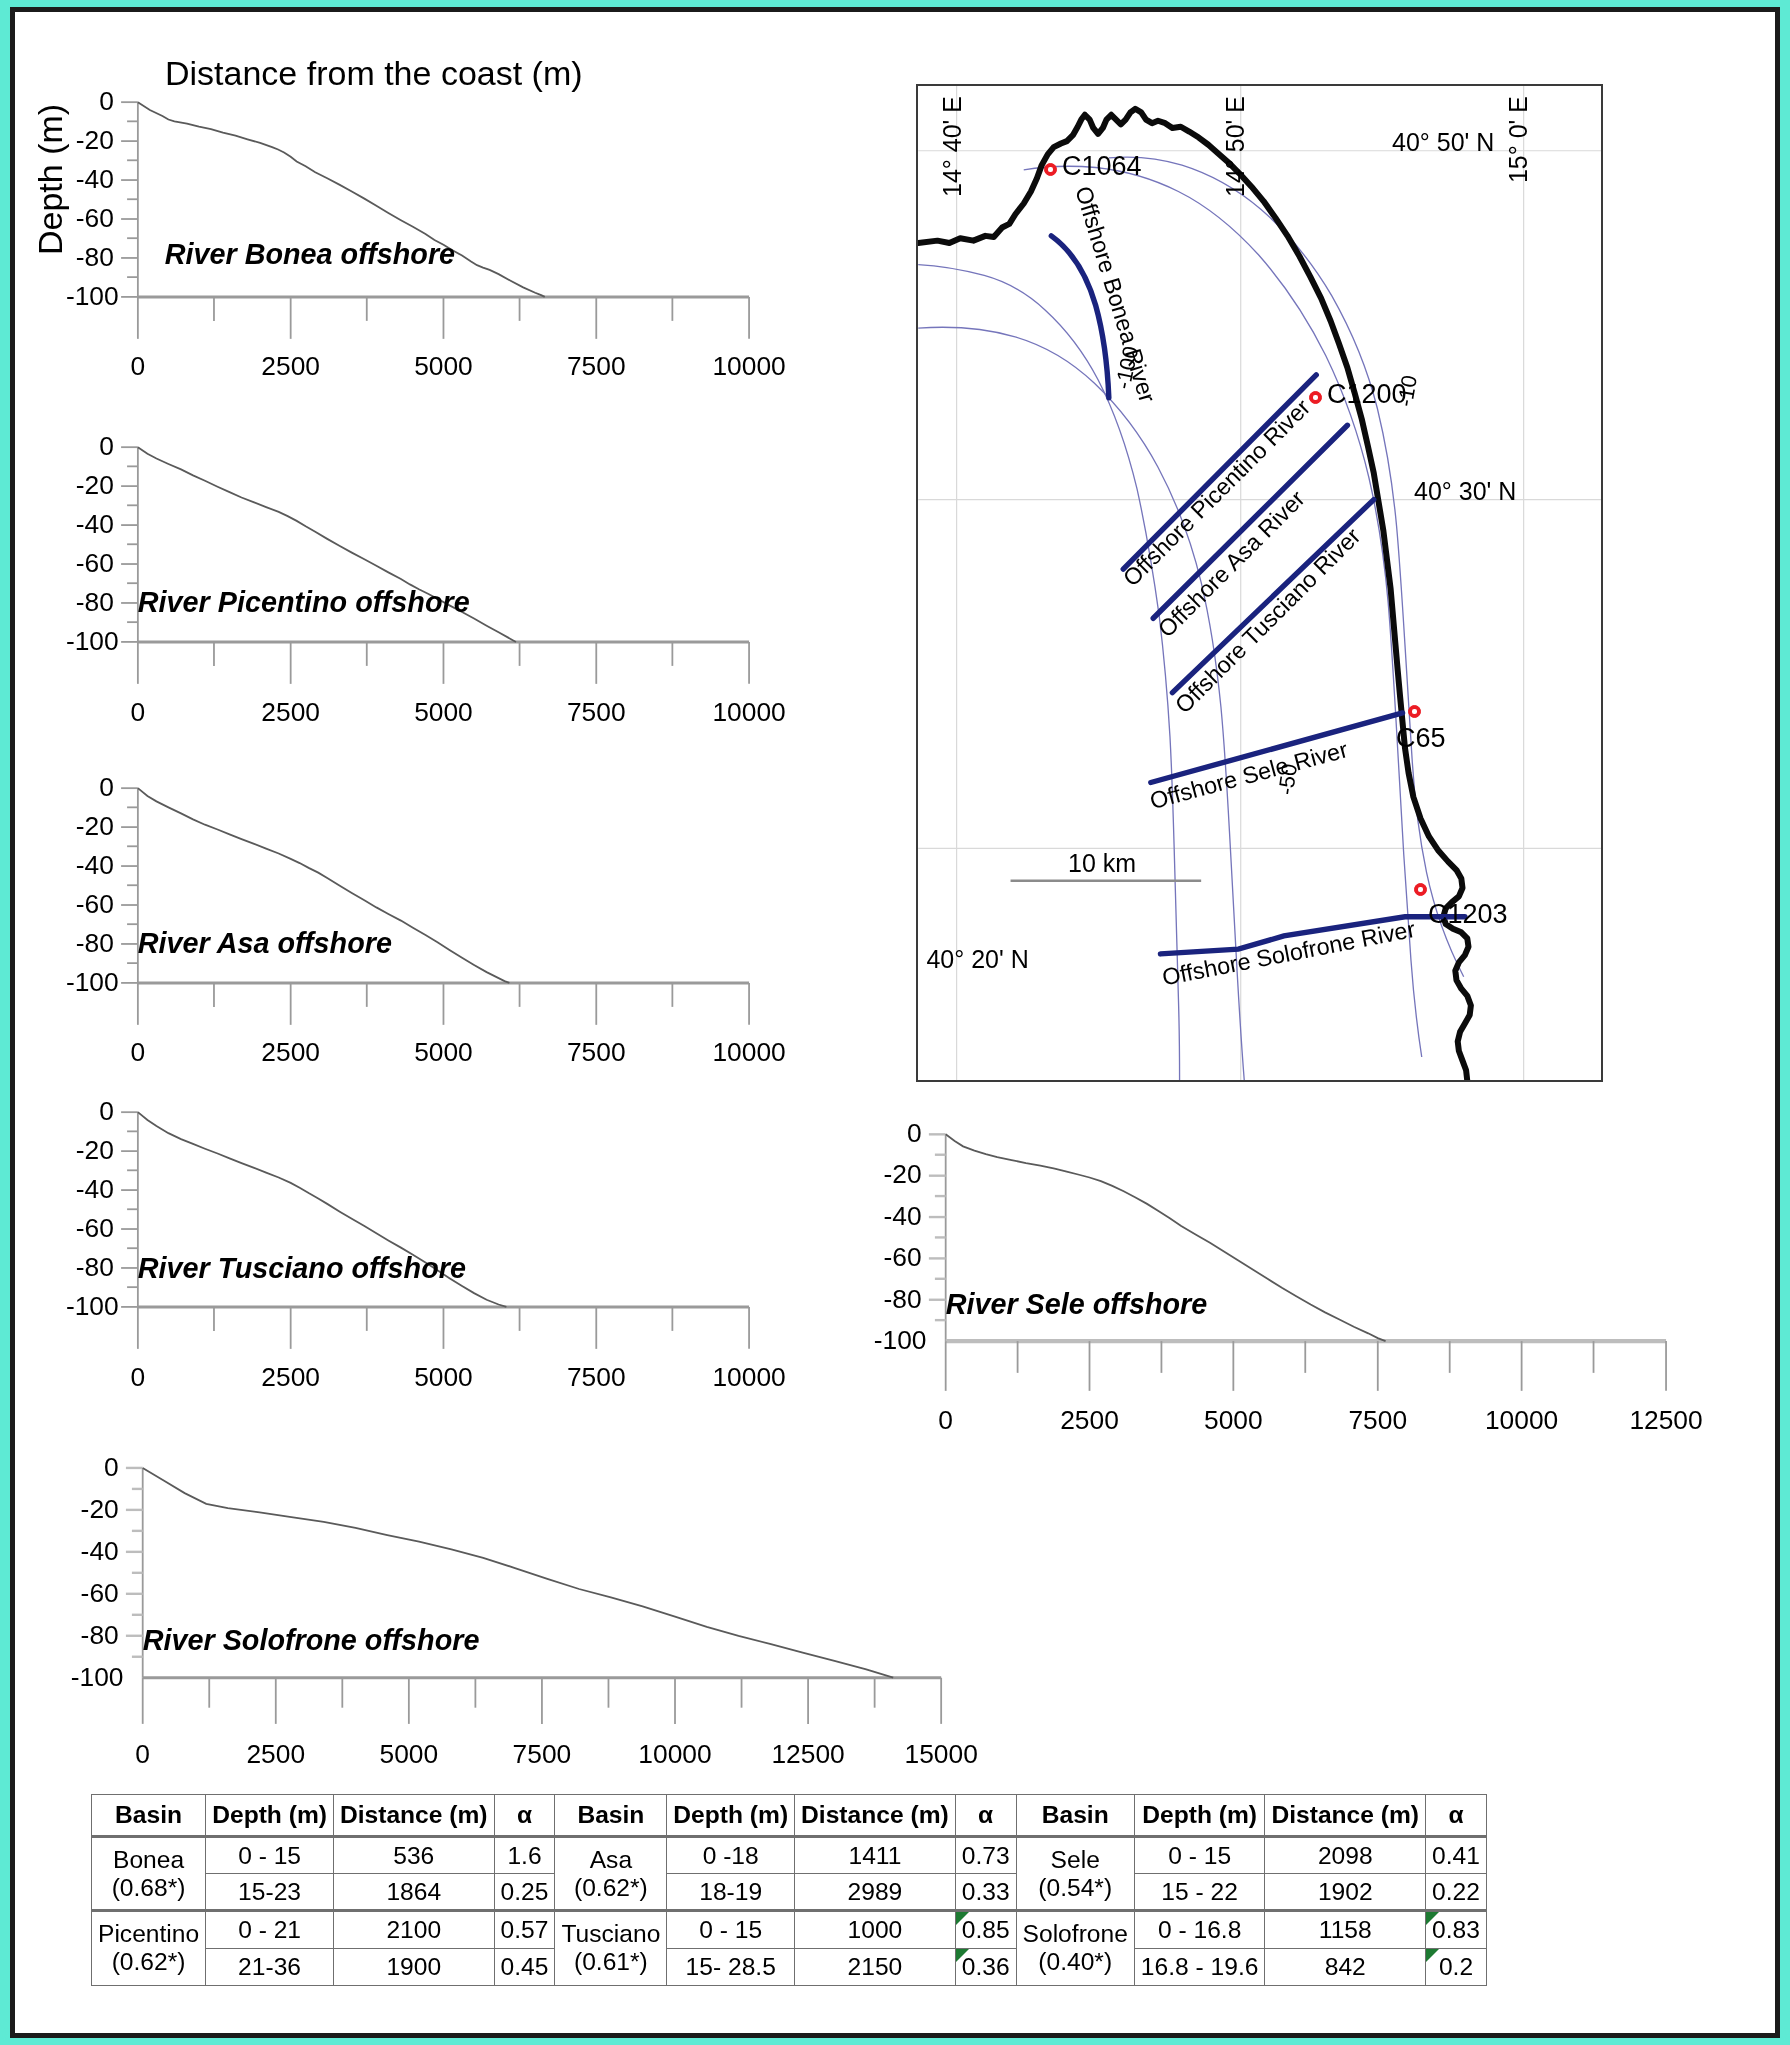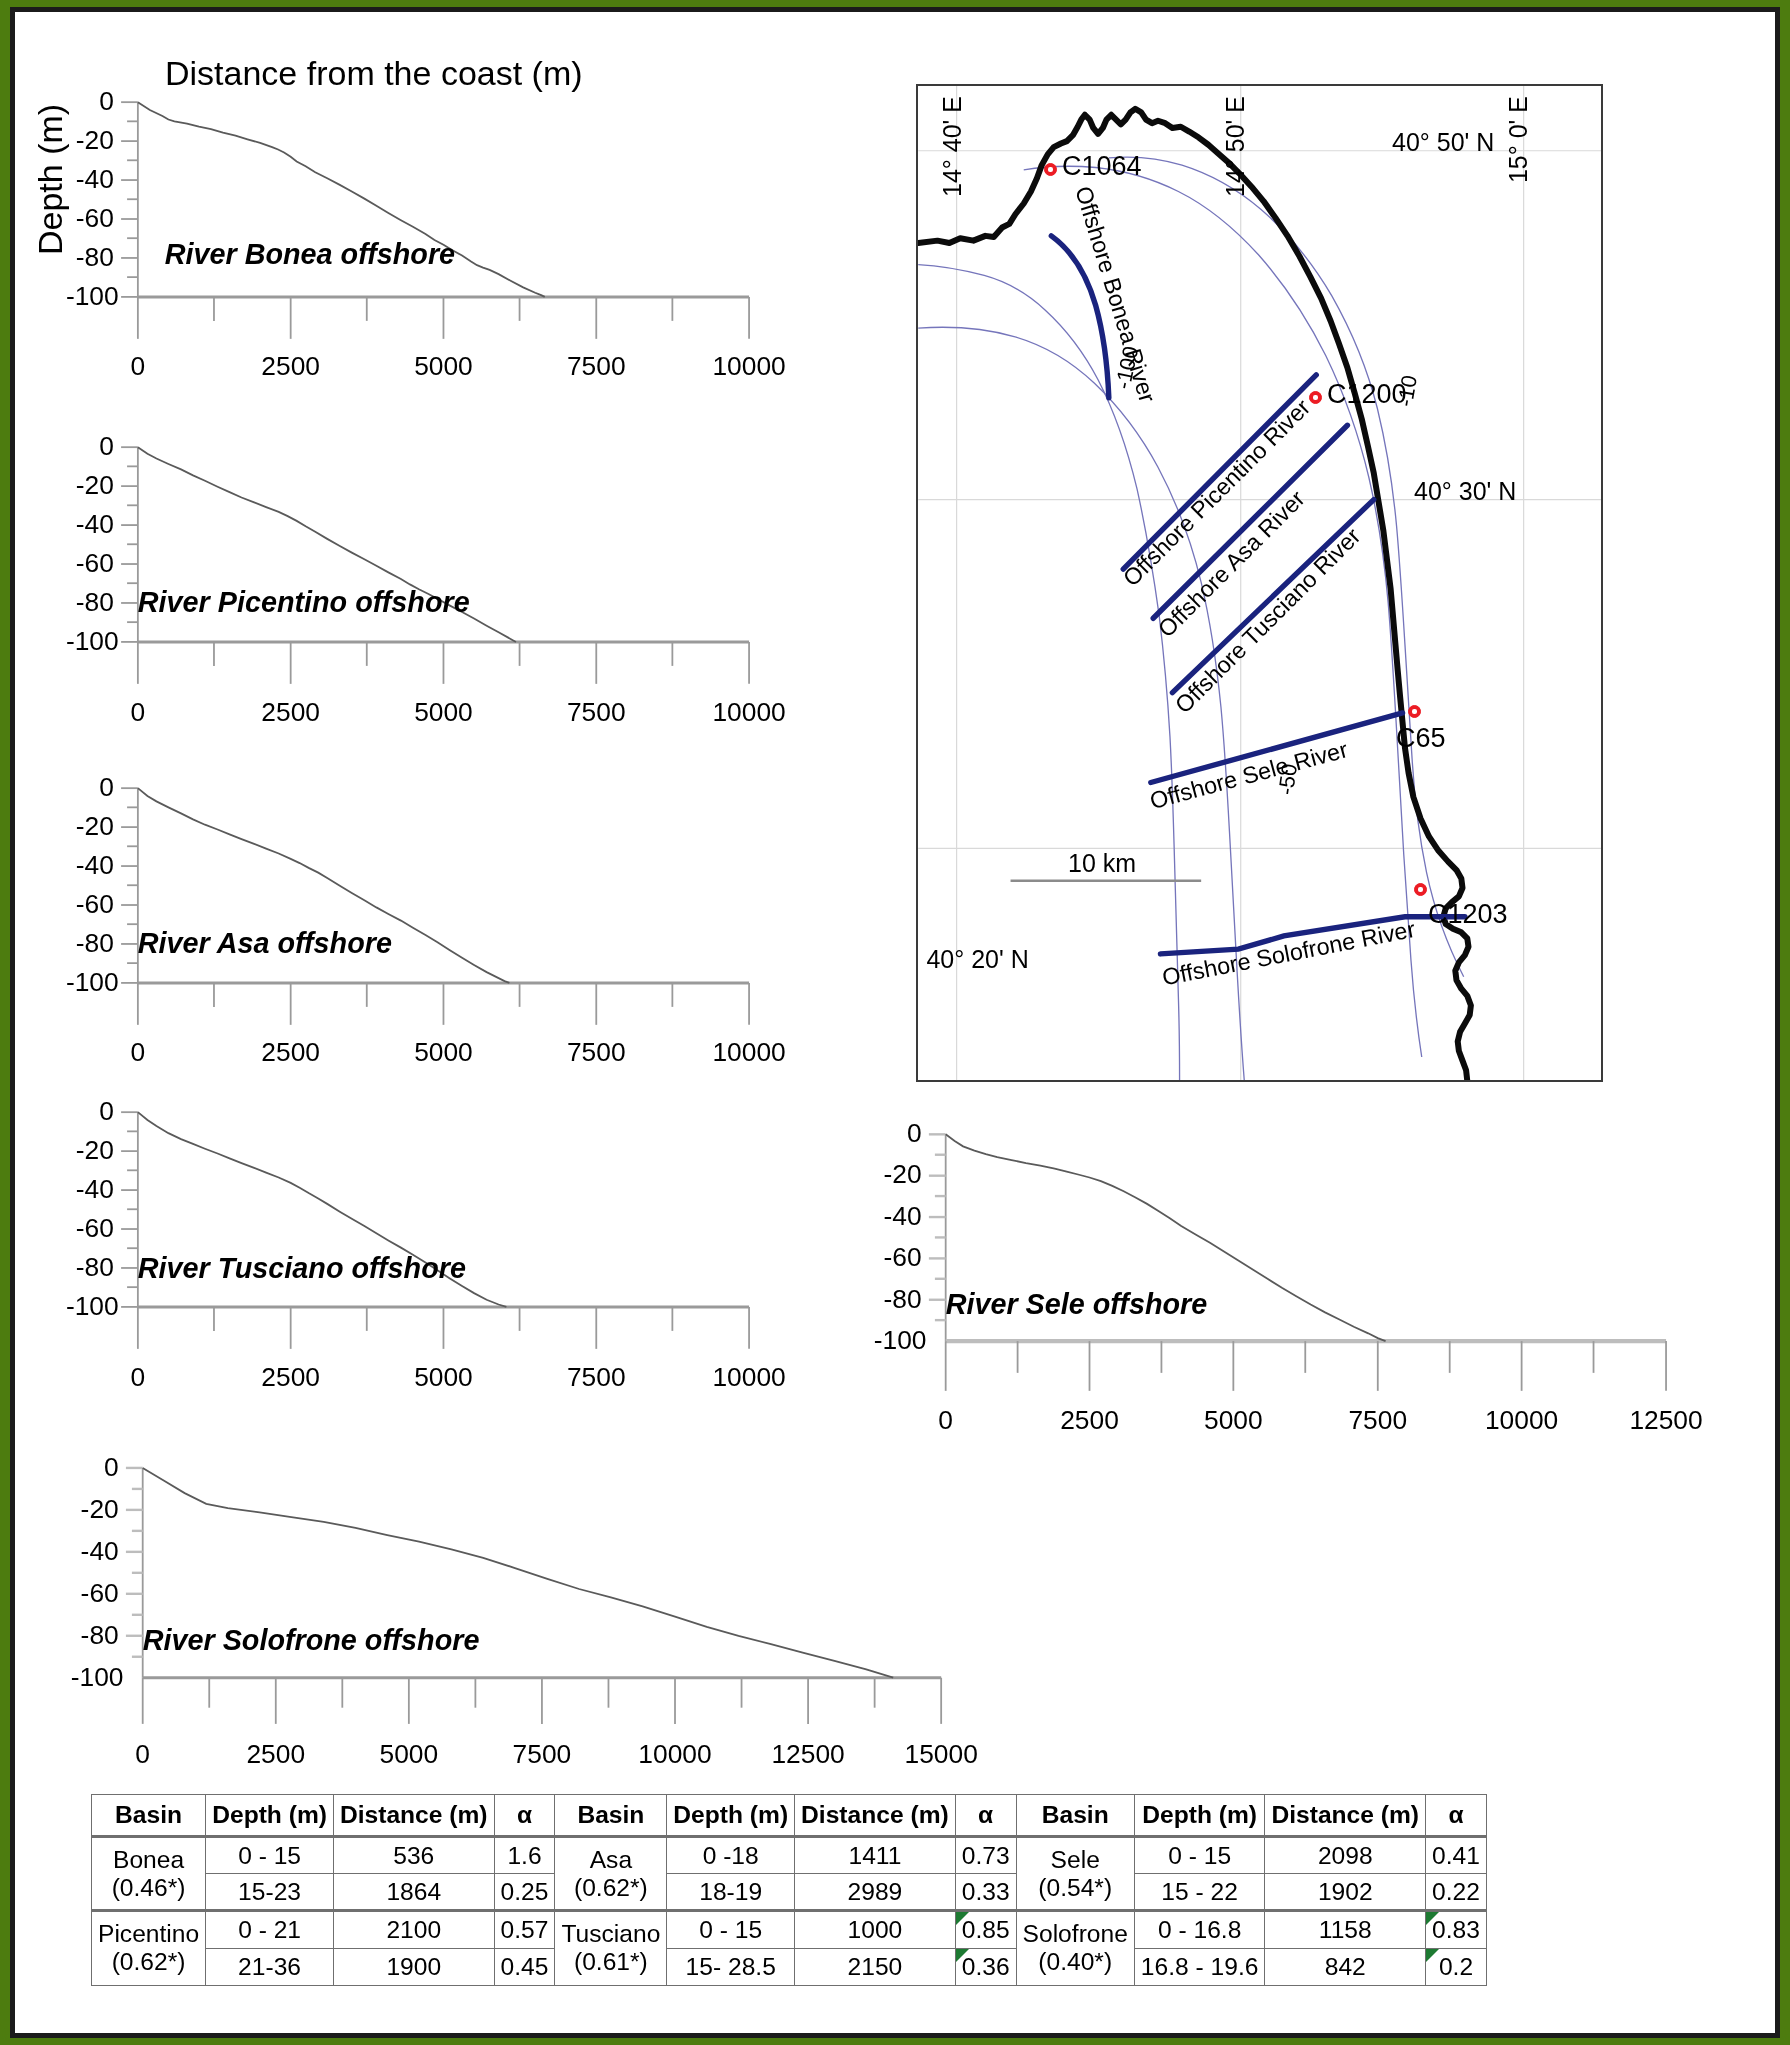--- a/index.html
+++ b/index.html
@@ -1,20 +1,20 @@
 <!DOCTYPE html>
 <html style="font-size:9.6px"><head>
 <meta charset="utf-8">
 <style>
   html,body{margin:0;padding:0;background:#fff;}
   body{font-family:"Liberation Sans", sans-serif;}
   #figure{
     position:relative;
     width:1791px;height:2046px;
-    background:#4d7c0f;
+    background:#5eead4;
     box-sizing:border-box;
   }
   #outer-frame{
     position:absolute;
     left:10.2px;top:7.2px;
     width:1770px;height:2031px;
     border:5.4px solid #1b1b1b;
     box-sizing:border-box;
     background:#fff;
   }
@@ -499,21 +499,21 @@
         <th>Depth (m)</th>
         <th>Distance (m)</th>
         <th>α</th>
       </tr>
     </thead>
     <tbody>
 
       <tr class="group-top">
         <td class="basin-cell" rowspan="2">
           <div>Bonea</div>
-          <div>(0.46*)</div>
+          <div>(0.68*)</div>
         </td>
         <td>0 - 15</td>
         <td>536</td>
         <td>1.6</td>
 
         <td class="basin-cell" rowspan="2">
           <div>Asa</div>
           <div>(0.62*)</div>
         </td>
         <td>0 -18</td>

